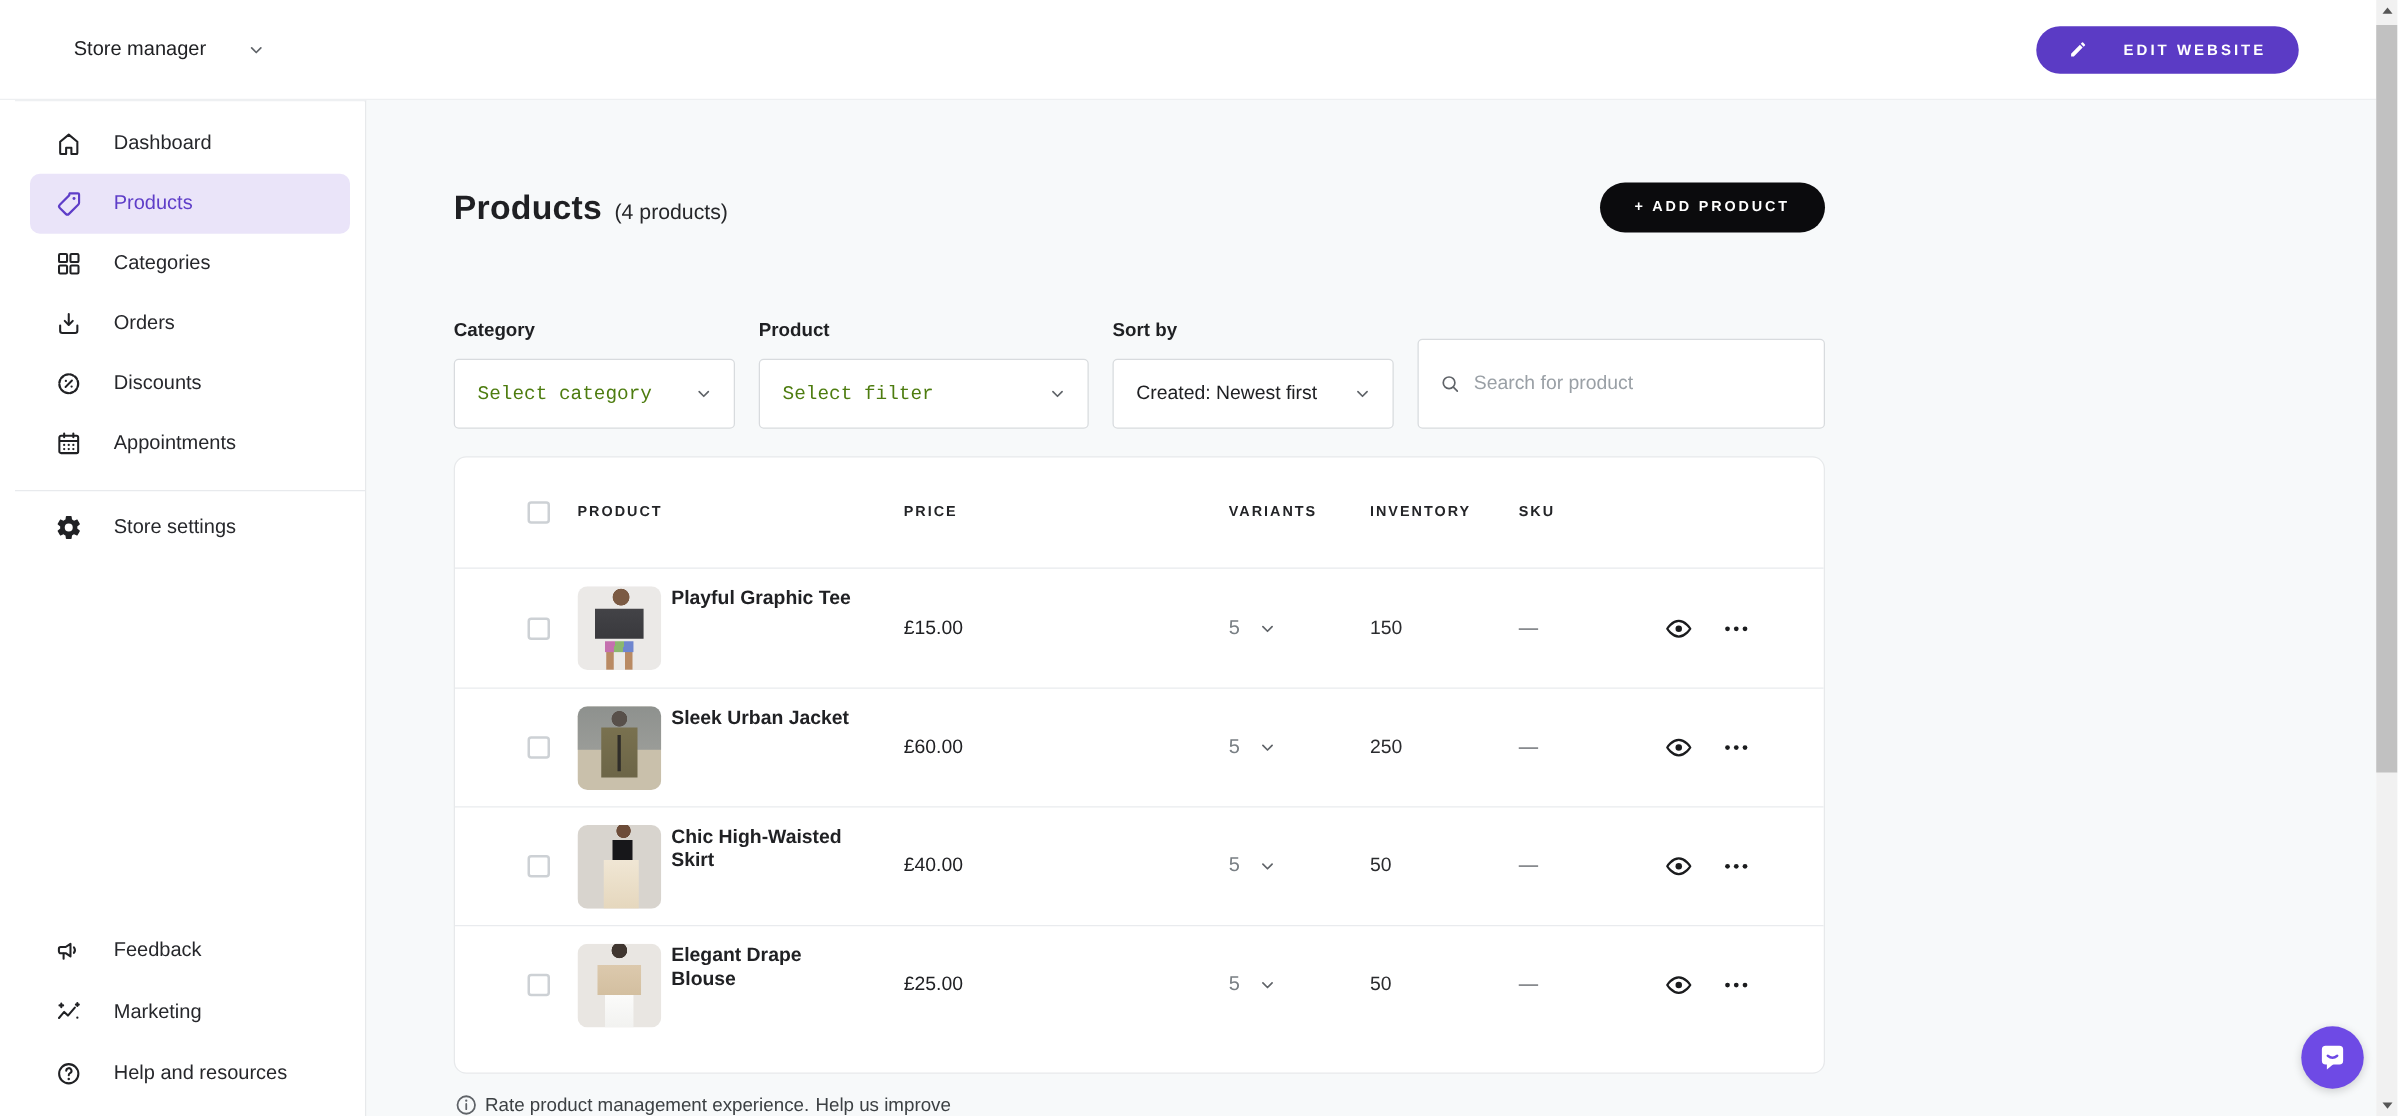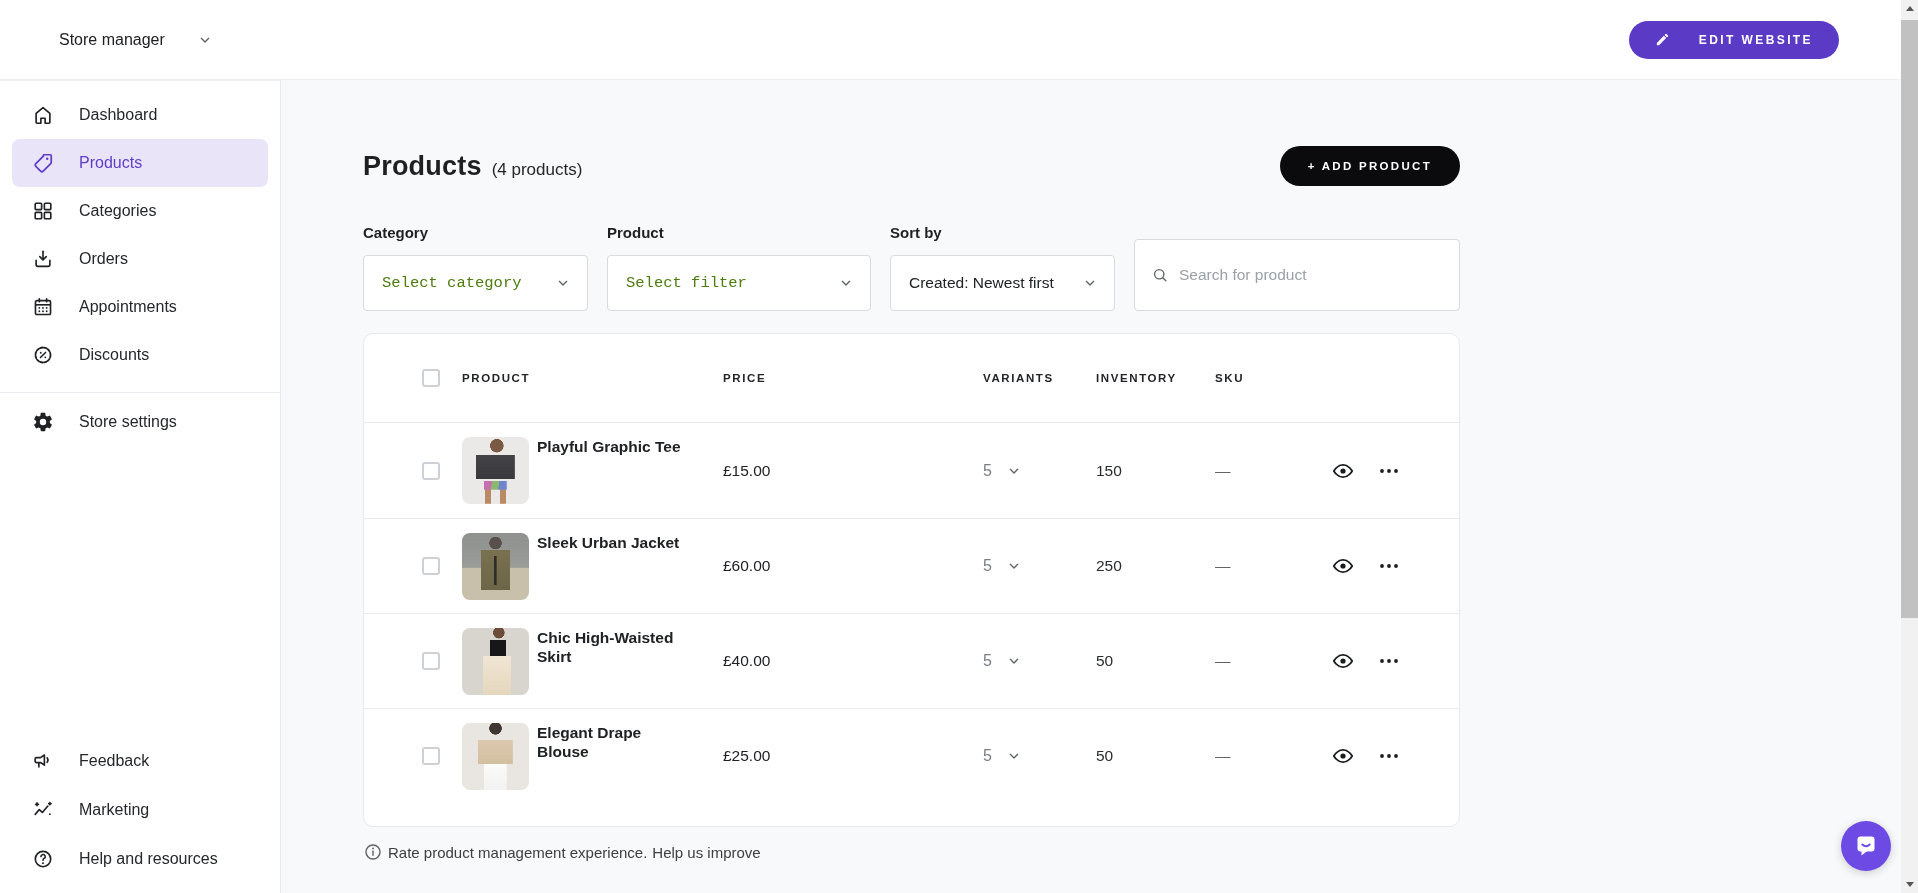--- a/index.html
+++ b/index.html
@@ -22,21 +22,21 @@
   .edit-btn {
     height:38px; padding:0 26px; border-radius:19px; border:none;
     background:#5B3BC5; color:#fff; font-family:inherit;
     font-size:12px; font-weight:700; letter-spacing:2.4px;
     display:flex; align-items:center; gap:29px; cursor:pointer;
   }
   .edit-btn svg { width:15px; height:15px; }
 
   
   .sidebar {
-    position:absolute; left:0; top:80px; width:281px; height:813px;
+    position:absolute; left:12px; top:80px; width:281px; height:813px;
     background:#fff; border-right:1px solid #e7e9eb; border-top:1px solid #eef0f2;
     display:flex; flex-direction:column; padding-top:10px; z-index:4;
   }
   .nav-item {
     height:48px; display:flex; align-items:center; gap:25px;
     padding-left:32px; font-size:16px; color:#26272b; cursor:pointer; flex:none;
   }
   .nav-item .nicon { width:22px; height:22px; flex:none; color:#202124; }
   .nav-item .nicon svg { width:22px; height:22px; }
   .nav-item.active {
@@ -59,21 +59,21 @@
   .title-group { display:flex; align-items:baseline; gap:10px; }
   .page-title { font-size:27px; font-weight:600; color:#1f2023; letter-spacing:.2px; }
   .page-count { font-size:17px; font-weight:400; color:#26272a; }
   .add-btn {
     height:40px; padding:0 28px; border-radius:20px; border:none;
     background:#0b0b0d; color:#fff; font-family:inherit;
     font-size:11.5px; font-weight:700; letter-spacing:2.3px; cursor:pointer;
   }
 
   
-  .filters { margin-top:36px; display:flex; gap:19px; align-items:flex-end; }
+  .filters { margin-top:68px; display:flex; gap:19px; align-items:flex-end; }
   .filter { display:flex; flex-direction:column; }
   .filter-label { font-size:15px; font-weight:600; color:#1f2023; margin-bottom:14px; }
   .select {
     height:56px; border:1px solid #d8dbde; border-radius:4px; background:#fff;
     display:flex; align-items:center; justify-content:space-between;
     padding:0 16px 0 18px; font-size:15.5px; cursor:pointer;
   }
   .select .chev svg { width:16px; height:16px; color:#5f6368; }
   .sel-placeholder { color:#4d7c0f;font-family:Liberation Mono, monospace; }
   .sel-value { color:#202124; }
@@ -216,46 +216,46 @@
       <svg viewBox="0 0 24 24" fill="none" stroke="currentColor" stroke-width="1.8" stroke-linecap="round" stroke-linejoin="round">
           <path d="M12 3.5v9"></path>
           <path d="m8.5 9.5 3.5 3.5 3.5-3.5"></path>
           <path d="M4.5 13.5v4.5a2 2 0 0 0 2 2h11a2 2 0 0 0 2-2v-4.5"></path>
         </svg>
     </span>
     <span>Orders</span>
   </div>
   <div class="nav-item">
     <span class="nicon">
+      <svg viewBox="0 0 24 24" fill="none" stroke="currentColor">
+          <circle cx="12" cy="12" r="8.2" stroke-width="2" stroke-dasharray="2.8 1.6" stroke-linecap="round"></circle>
+          <path d="m9.2 14.8 5.6-5.6" stroke-width="1.7" stroke-linecap="round"></path>
+          <circle cx="9.5" cy="9.5" r="1" fill="currentColor" stroke="none"></circle>
+          <circle cx="14.5" cy="14.5" r="1" fill="currentColor" stroke="none"></circle>
+        </svg>
+    </span>
+    <span>Discounts</span>
+  </div>
+  <div class="nav-item">
+    <span class="nicon">
       <svg viewBox="0 0 24 24" fill="none" stroke="currentColor" stroke-width="1.8">
           <rect x="3.8" y="5" width="16.4" height="15.2" rx="1.5"></rect>
           <path d="M3.8 9.6h16.4"></path>
           <path d="M8 3v3.4M16 3v3.4" stroke-linecap="round"></path>
           <g fill="currentColor" stroke="none">
             <circle cx="8" cy="13" r="1"></circle>
             <circle cx="12" cy="13" r="1"></circle>
             <circle cx="16" cy="13" r="1"></circle>
             <circle cx="8" cy="16.6" r="1"></circle>
             <circle cx="12" cy="16.6" r="1"></circle>
             <circle cx="16" cy="16.6" r="1"></circle>
           </g>
         </svg>
     </span>
     <span>Appointments</span>
-  </div>
-  <div class="nav-item">
-    <span class="nicon">
-      <svg viewBox="0 0 24 24" fill="none" stroke="currentColor">
-          <circle cx="12" cy="12" r="8.2" stroke-width="2" stroke-dasharray="2.8 1.6" stroke-linecap="round"></circle>
-          <path d="m9.2 14.8 5.6-5.6" stroke-width="1.7" stroke-linecap="round"></path>
-          <circle cx="9.5" cy="9.5" r="1" fill="currentColor" stroke="none"></circle>
-          <circle cx="14.5" cy="14.5" r="1" fill="currentColor" stroke="none"></circle>
-        </svg>
-    </span>
-    <span>Discounts</span>
   </div>
   <div class="nav-divider"></div>
   <div class="nav-item">
     <span class="nicon">
       <svg viewBox="0 0 24 24" fill="currentColor">
           <path d="M19.43 12.98c.04-.32.07-.64.07-.98s-.03-.66-.07-.98l2.11-1.65c.19-.15.24-.42.12-.64l-2-3.46c-.12-.22-.39-.3-.61-.22l-2.49 1c-.52-.4-1.08-.73-1.69-.98l-.38-2.65C14.46 2.18 14.25 2 14 2h-4c-.25 0-.46.18-.49.42l-.38 2.65c-.61.25-1.17.59-1.69.98l-2.49-1c-.23-.09-.49 0-.61.22l-2 3.46c-.13.22-.07.49.12.64l2.11 1.65c-.04.32-.07.65-.07.98s.03.66.07.98l-2.11 1.65c-.19.15-.24.42-.12.64l2 3.46c.12.22.39.3.61.22l2.49-1c.52.4 1.08.73 1.69.98l.38 2.65c.03.24.24.42.49.42h4c.25 0 .46-.18.49-.42l.38-2.65c.61-.25 1.17-.59 1.69-.98l2.49 1c.23.09.49 0 .61-.22l2-3.46c.12-.22.07-.49-.12-.64l-2.11-1.65zM12 15.5A3.5 3.5 0 1 1 12 8.5a3.5 3.5 0 0 1 0 7z"></path>
         </svg>
     </span>
     <span>Store settings</span>
   </div>

